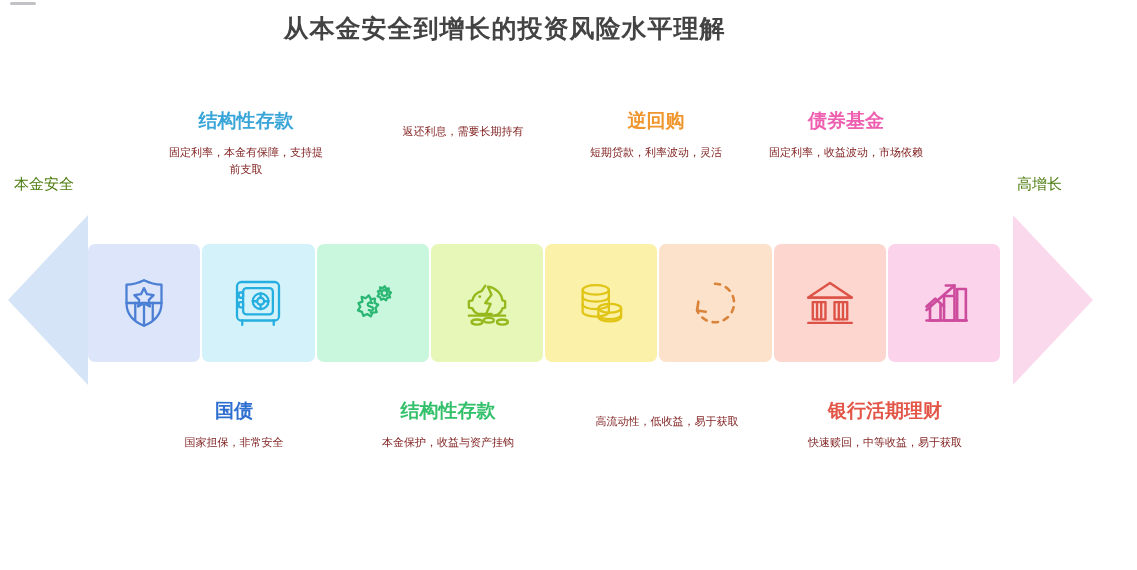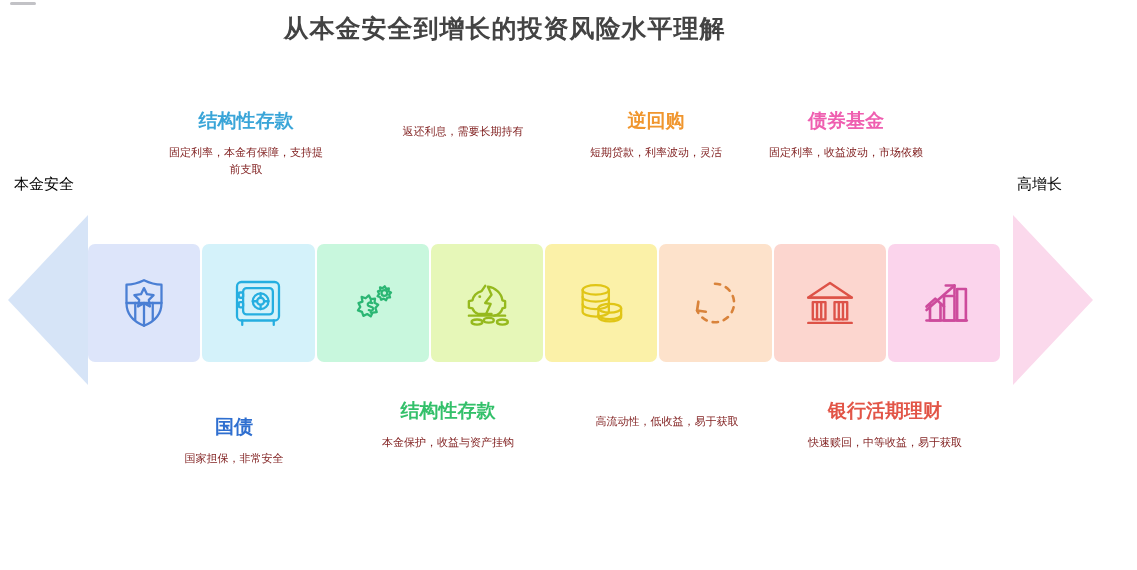--- a/index.html
+++ b/index.html
@@ -37,21 +37,21 @@
     font-weight: bold;
     color: #434343;
     letter-spacing: 1px;
   }
 
   
   .end-label {
     position: absolute;
     font-family: "DejaVu Serif", serif;
     font-size: 15px;
-    color: #000000;
+    color: #4d7c0f;
     white-space: nowrap;
     text-align: right;
   }
   .end-label.left  { left: 14px;  top: 175px; }
   .end-label.right { left: 1017px; top: 175px; font-family: Liberation Serif, serif; }
 
   
   .arrow {
     position: absolute;
     top: 215px;
@@ -100,21 +100,21 @@
     line-height: 1.55;
     color: #7f1d1d;
     padding: 0 16px;
   }
 
   .callout.top-0 { left: 151px; top: 110px; }
   .callout.top-1 { left: 368px; top: 110px; }
   .callout.top-2 { left: 561px; top: 110px; }
   .callout.top-3 { left: 751px; top: 110px; }
 
-  .callout.bot-0 { left: 139px; top: 400px; margin-top: 16px; }
+  .callout.bot-0 { left: 139px; top: 400px; }
   .callout.bot-1 { left: 353px; top: 400px; }
   .callout.bot-2 { left: 572px; top: 400px; }
   .callout.bot-3 { left: 790px; top: 400px; }
 </style>
 </head>
 <body>
 
 <div class="corner-nub"></div>
 
 <div class="page-title">从本金安全到增长的投资风险水平理解</div>

